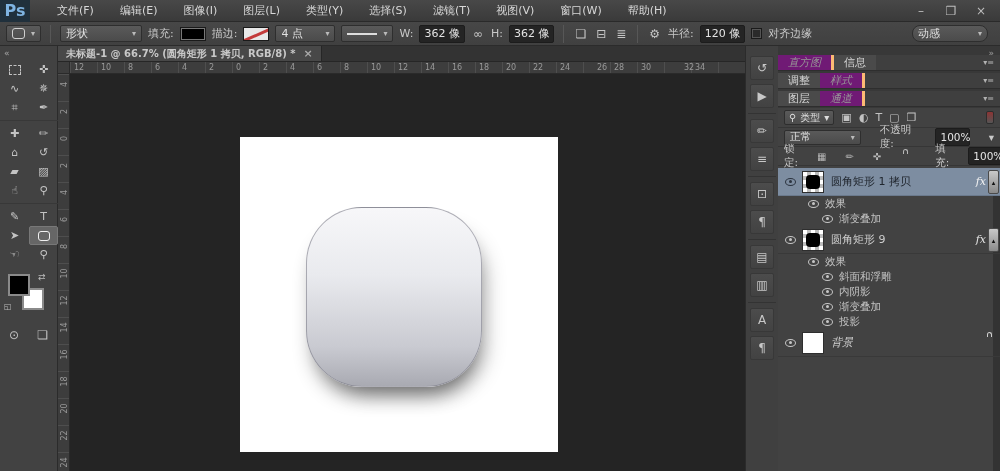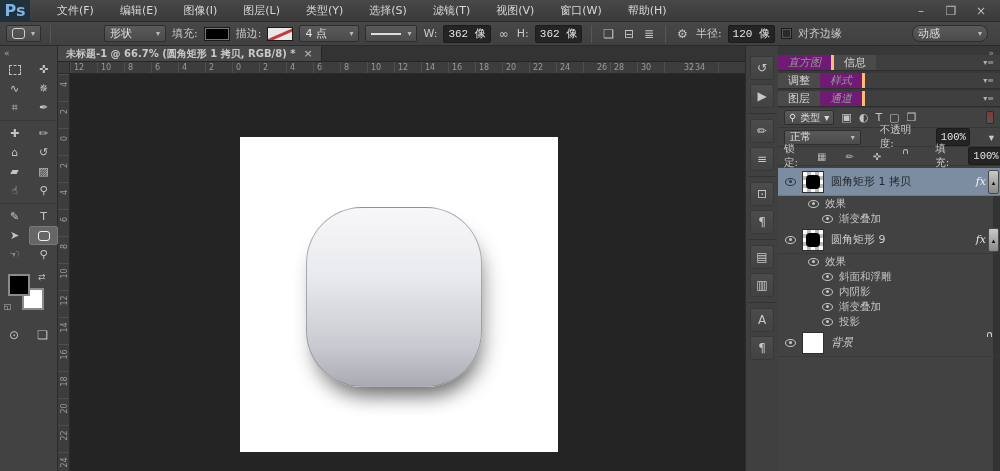--- a/index.html
+++ b/index.html
@@ -21,21 +21,21 @@
   
   .optionsbar { position:absolute; left:0; top:22px; width:1000px; height:24px;
     background:linear-gradient(#474747,#404040); border-bottom:1px solid #2b2b2b;
     display:flex; align-items:center; gap:6px; padding:0 6px; white-space:nowrap; }
   .optionsbar .sep { width:1px; height:18px; background:#303030; border-right:1px solid #575757; margin:0 3px; }
   .ob-label { color:#c9c9c9; }
   .dd { background:linear-gradient(#5a5a5a,#4b4b4b); border:1px solid #2e2e2e; border-radius:2px;
     height:17px; display:inline-flex; align-items:center; gap:6px; padding:0 5px; color:#e0e0e0; }
   .dd .arr { font-size:8px; color:#bbb; }
   .field { background:#242424; border:1px solid #1c1c1c; border-radius:2px; height:16px;
-    padding:8px 4px; color:#e4e4e4; display:inline-flex; align-items:center; min-width:44px;font-family:Liberation Mono, monospace; }
+    padding:8px 4px; color:#e4e4e4; display:inline-flex; align-items:center; min-width:44px; }
   .swatch { width:26px; height:14px; border:1px solid #1a1a1a; display:inline-block; position:relative; }
   .swatch.black { background:#000; box-shadow:inset 0 0 0 1px #777; }
   .swatch.nostroke { background:#e8e8e8; overflow:hidden; }
   .swatch.nostroke::after { content:""; position:absolute; left:-4px; top:5px; width:36px; height:3px;
     background:#c33b3b; transform:rotate(-24deg); }
   .tool-preset-shape { width:13px; height:11px; border:1px solid #cfcfcf; border-radius:3px; display:inline-block; }
   .line-sample { width:30px; height:2px; background:#ddd; display:inline-block; }
   .ob-icon { color:#c6c6c6; font-size:12px; padding:0 2px; }
   .checkbox { width:11px; height:11px; background:#2a2a2a; border:1px solid #1a1a1a;
     box-shadow:inset 0 0 0 1px #555; display:inline-block; }
@@ -176,21 +176,21 @@
       <span>×</span>
     </div>
   </div>
 
   <div class="optionsbar">
     <span class="dd">
       <span class="tool-preset-shape"></span>
       <span class="arr">▾</span>
     </span>
     <span class="sep"></span>
-    <span class="dd" style="width:62px;justify-content:space-between;margin-left:44px;">
+    <span class="dd" style="width:82px;justify-content:space-between;">
       <span>形状</span>
       <span class="arr">▾</span>
     </span>
     <span class="ob-label">填充:</span>
     <span class="swatch black"></span>
     <span class="ob-label">描边:</span>
     <span class="swatch nostroke"></span>
     <span class="dd" style="width:60px;justify-content:space-between;">
       <span>4 点</span>
       <span class="arr">▾</span>

